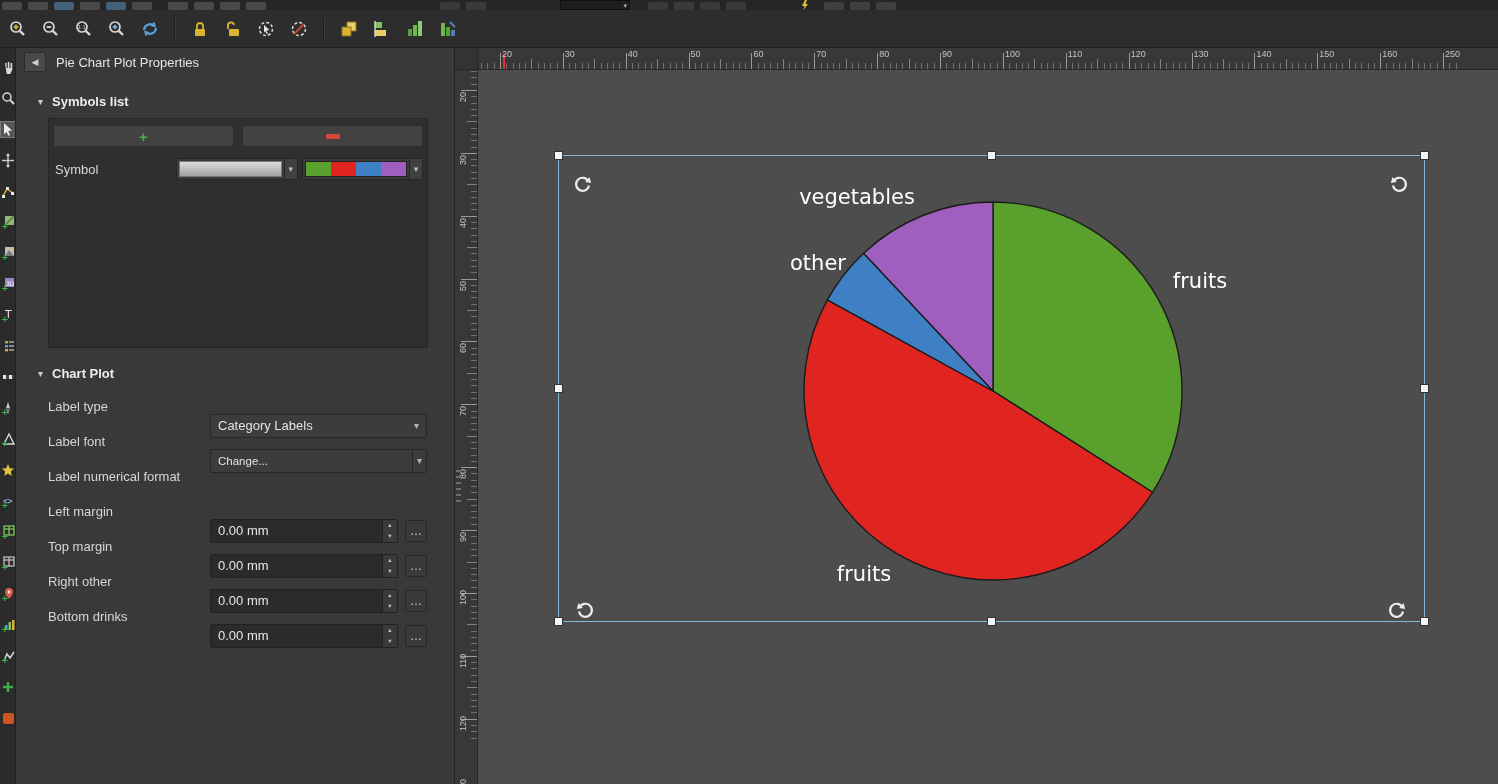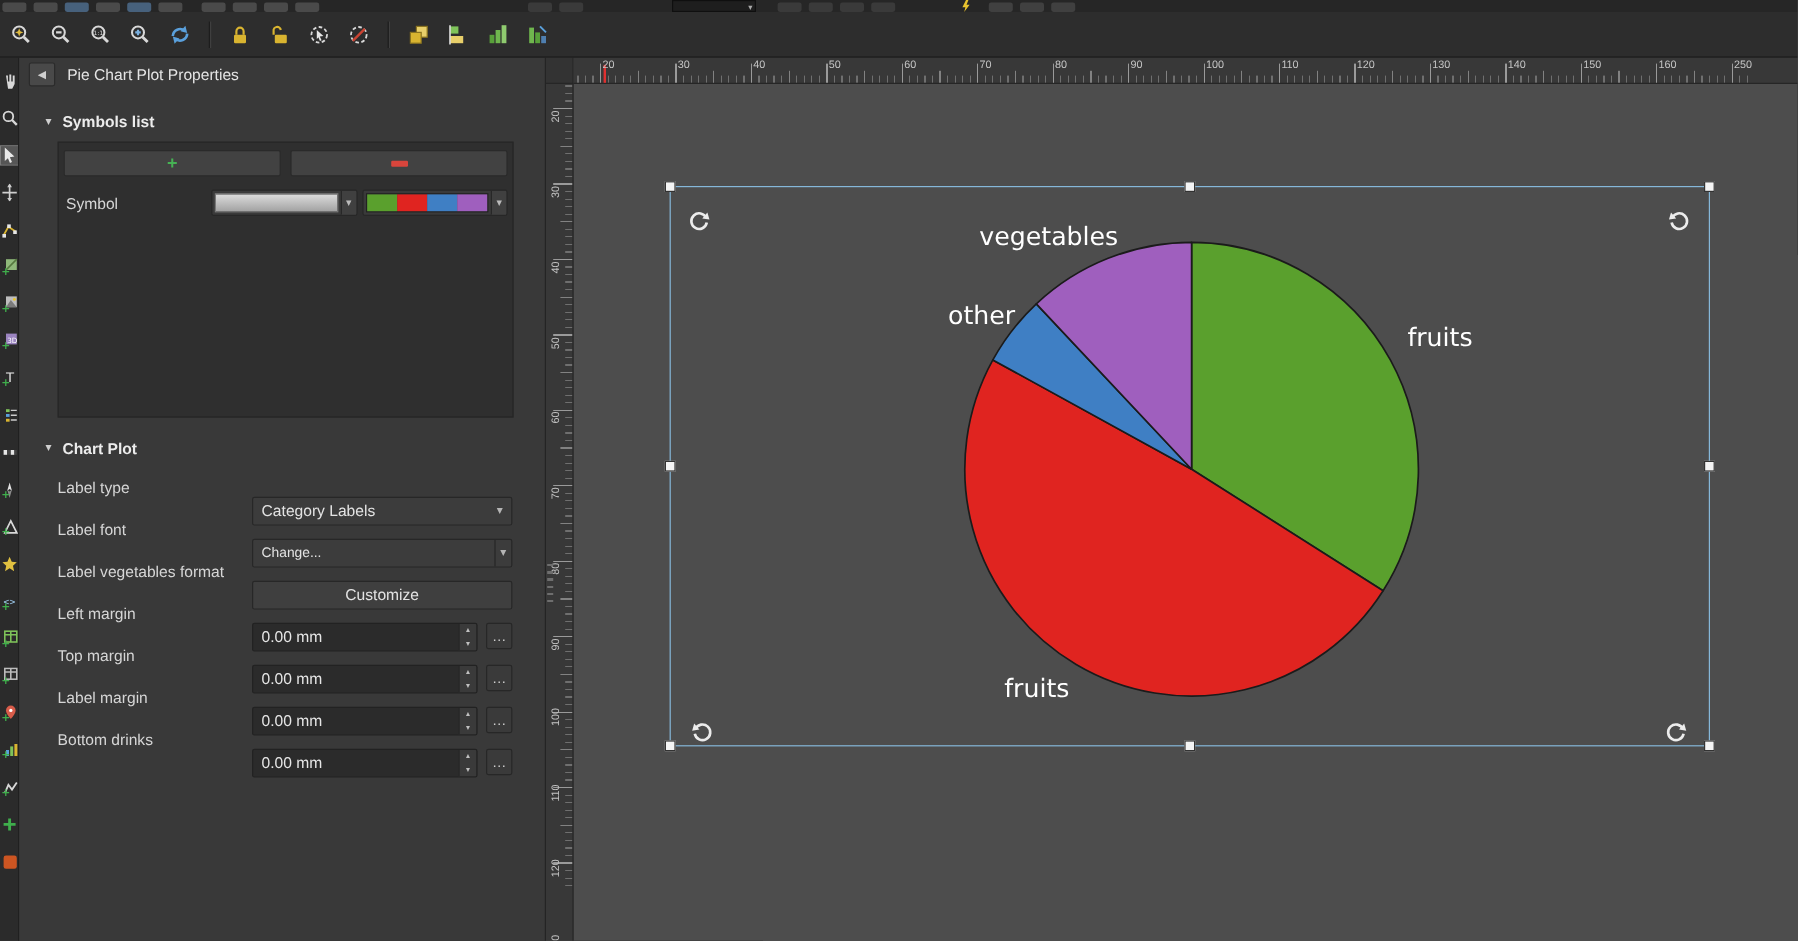--- a/index.html
+++ b/index.html
@@ -39,21 +39,21 @@
   .plus-glyph { color:#46b254; font-weight:bold; font-size:15px; line-height:1; }
   .minus-bar { width:14px; height:5px; background:#d8453c; border-radius:1px; }
   .sym-row { display:flex; align-items:center; margin-top:11px; }
   .sym-label { width:126px; font-size:13px; color:#d6d6d6; padding-left:2px; }
   .sym-dd { width:124px; height:22px; display:flex; border:1px solid #272727; background:#3a3a3a; border-radius:2px; overflow:hidden; margin-right:4px; }
   .sym-preview { flex:1; margin:2px; background:linear-gradient(#dcdcdc,#a2a2a2); border:1px solid #787878; }
   .sym-colors { flex:1; margin:2px; display:flex; border:1px solid #222; }
   .dd-arrow { width:13px; border-left:1px solid #272727; display:flex; align-items:center; justify-content:center; font-size:9px; color:#bbb; background:#404040; }
   .prow { display:flex; align-items:center; height:26px; margin:9px 27px 0 32px; }
   .prow .lbl { flex:0 0 162px; font-size:13px; color:#d6d6d6; }
-  .prow .ctl { flex:1; display:flex; align-items:flex-start;margin-top:39px; }
+  .prow .ctl { flex:1; display:flex; align-items:center;margin-top:39px; }
   .combo { height:24px; flex:1; background:#3c3c3c; border:1px solid #272727; border-radius:2px; display:flex; align-items:center; padding:0 7px; color:#e3e3e3; font-size:13px; }
   .combo .arrow { margin-left:auto; color:#b5b5b5; font-size:10px; }
   .split-main { font-size:11.5px; }
   .push-btn { height:24px; flex:1; background:#3f3f3f; border:1px solid #272727; border-radius:2px; display:flex; align-items:center; justify-content:center; color:#e3e3e3; font-size:13px; }
   .spin { height:24px; background:#2b2b2b; border:1px solid #222; border-radius:2px; display:flex; align-items:stretch; flex:1; overflow:hidden; }
   .spin .val { flex:1; display:flex; align-items:center; padding-left:7px; font-size:13px; color:#e6e6e6; }
   .spin .arrows { width:15px; display:flex; flex-direction:column; border-left:1px solid #222; background:#3a3a3a; }
   .spin .arrows span { flex:1; display:flex; align-items:center; justify-content:center; font-size:6.5px; color:#c0c0c0; }
   .dots-btn { width:22px; height:22px; margin-left:7px; background:#3a3a3a; border:1px solid #272727; border-radius:2px; color:#cfcfcf; display:flex; align-items:center; justify-content:center; font-size:12px; }
 
@@ -428,26 +428,21 @@
     <span class="lbl">Label font</span>
     <div class="ctl">
         <div class="combo">
       <span class="split-main">Change...</span>
       <span class="arrow" style="border-left:1px solid #272727;padding-left:4px;align-self:stretch;display:flex;align-items:center;margin-right:-7px;padding-right:4px">▾</span>
     </div>
       </div>
   </div>
 
   <div class="prow">
-    <span class="lbl">Label vegetables format</span>
-    <div class="ctl">
-        <div class="push-btn">
-      <span>Customize</span>
-    </div>
-      </div>
+    <span class="lbl">Label numerical format</span>
   </div>
 
   <div class="prow">
     <span class="lbl">Left margin</span>
     <div class="ctl">
       <div class="spin">
         <span class="val">0.00 mm</span>
         <span class="arrows">
             <span>▴</span>
             <span>▾</span>
@@ -469,21 +464,21 @@
             <span>▾</span>
           </span>
       </div>
       <span class="dots-btn">
           <span>…</span>
         </span>
     </div>
   </div>
 
   <div class="prow">
-    <span class="lbl">Label margin</span>
+    <span class="lbl">Right other</span>
     <div class="ctl">
       <div class="spin">
         <span class="val">0.00 mm</span>
         <span class="arrows">
             <span>▴</span>
             <span>▾</span>
           </span>
       </div>
       <span class="dots-btn">
           <span>…</span>
@@ -546,21 +541,21 @@
   <div class="grip"></div>
 
   <div class="work">
     <svg class="pie-svg" width="1020" height="714" viewBox="0 0 1020 714">
         <path d="M 515 321 L 515 132 A 189 189 0 0 1 674.5779779198808 422.27126425103035 Z" fill="#5aa02d" stroke="#1b1b1b" stroke-width="1.4" stroke-linejoin="round"></path>
         <path d="M 515 321 L 674.5779779198808 422.27126425103035 A 189 189 0 0 1 349.3780374717097 229.94855559477588 Z" fill="#e02420" stroke="#1b1b1b" stroke-width="1.4" stroke-linejoin="round"></path>
         <path d="M 515 321 L 349.3780374717097 229.94855559477588 A 189 189 0 0 1 385.6205969794779 183.22492941735317 Z" fill="#3f7fc4" stroke="#1b1b1b" stroke-width="1.4" stroke-linejoin="round"></path>
         <path d="M 515 321 L 385.6205969794779 183.22492941735317 A 189 189 0 0 1 515 132 Z" fill="#9f5fbe" stroke="#1b1b1b" stroke-width="1.4" stroke-linejoin="round"></path>
       </svg>
     <div>
-        <div class="pie-label" style="left: 396px; top: 127px; color: rgb(255, 255, 255);">vegetables</div>
+        <div class="pie-label" style="left: 379px; top: 127px; color: rgb(255, 255, 255);">vegetables</div>
         <div class="pie-label" style="left: 340px; top: 193px; color: rgb(255, 255, 255);">other</div>
         <div class="pie-label" style="left: 722px; top: 211px; color: rgb(255, 255, 255);">fruits</div>
         <div class="pie-label" style="left: 386px; top: 504px; color: rgb(255, 255, 255);">fruits</div>
       </div>
 
     <div class="sel-rect">
       <div class="handle h-tl"></div>
       <div class="handle h-tm"></div>
       <div class="handle h-tr"></div>
       <div class="handle h-ml"></div>

